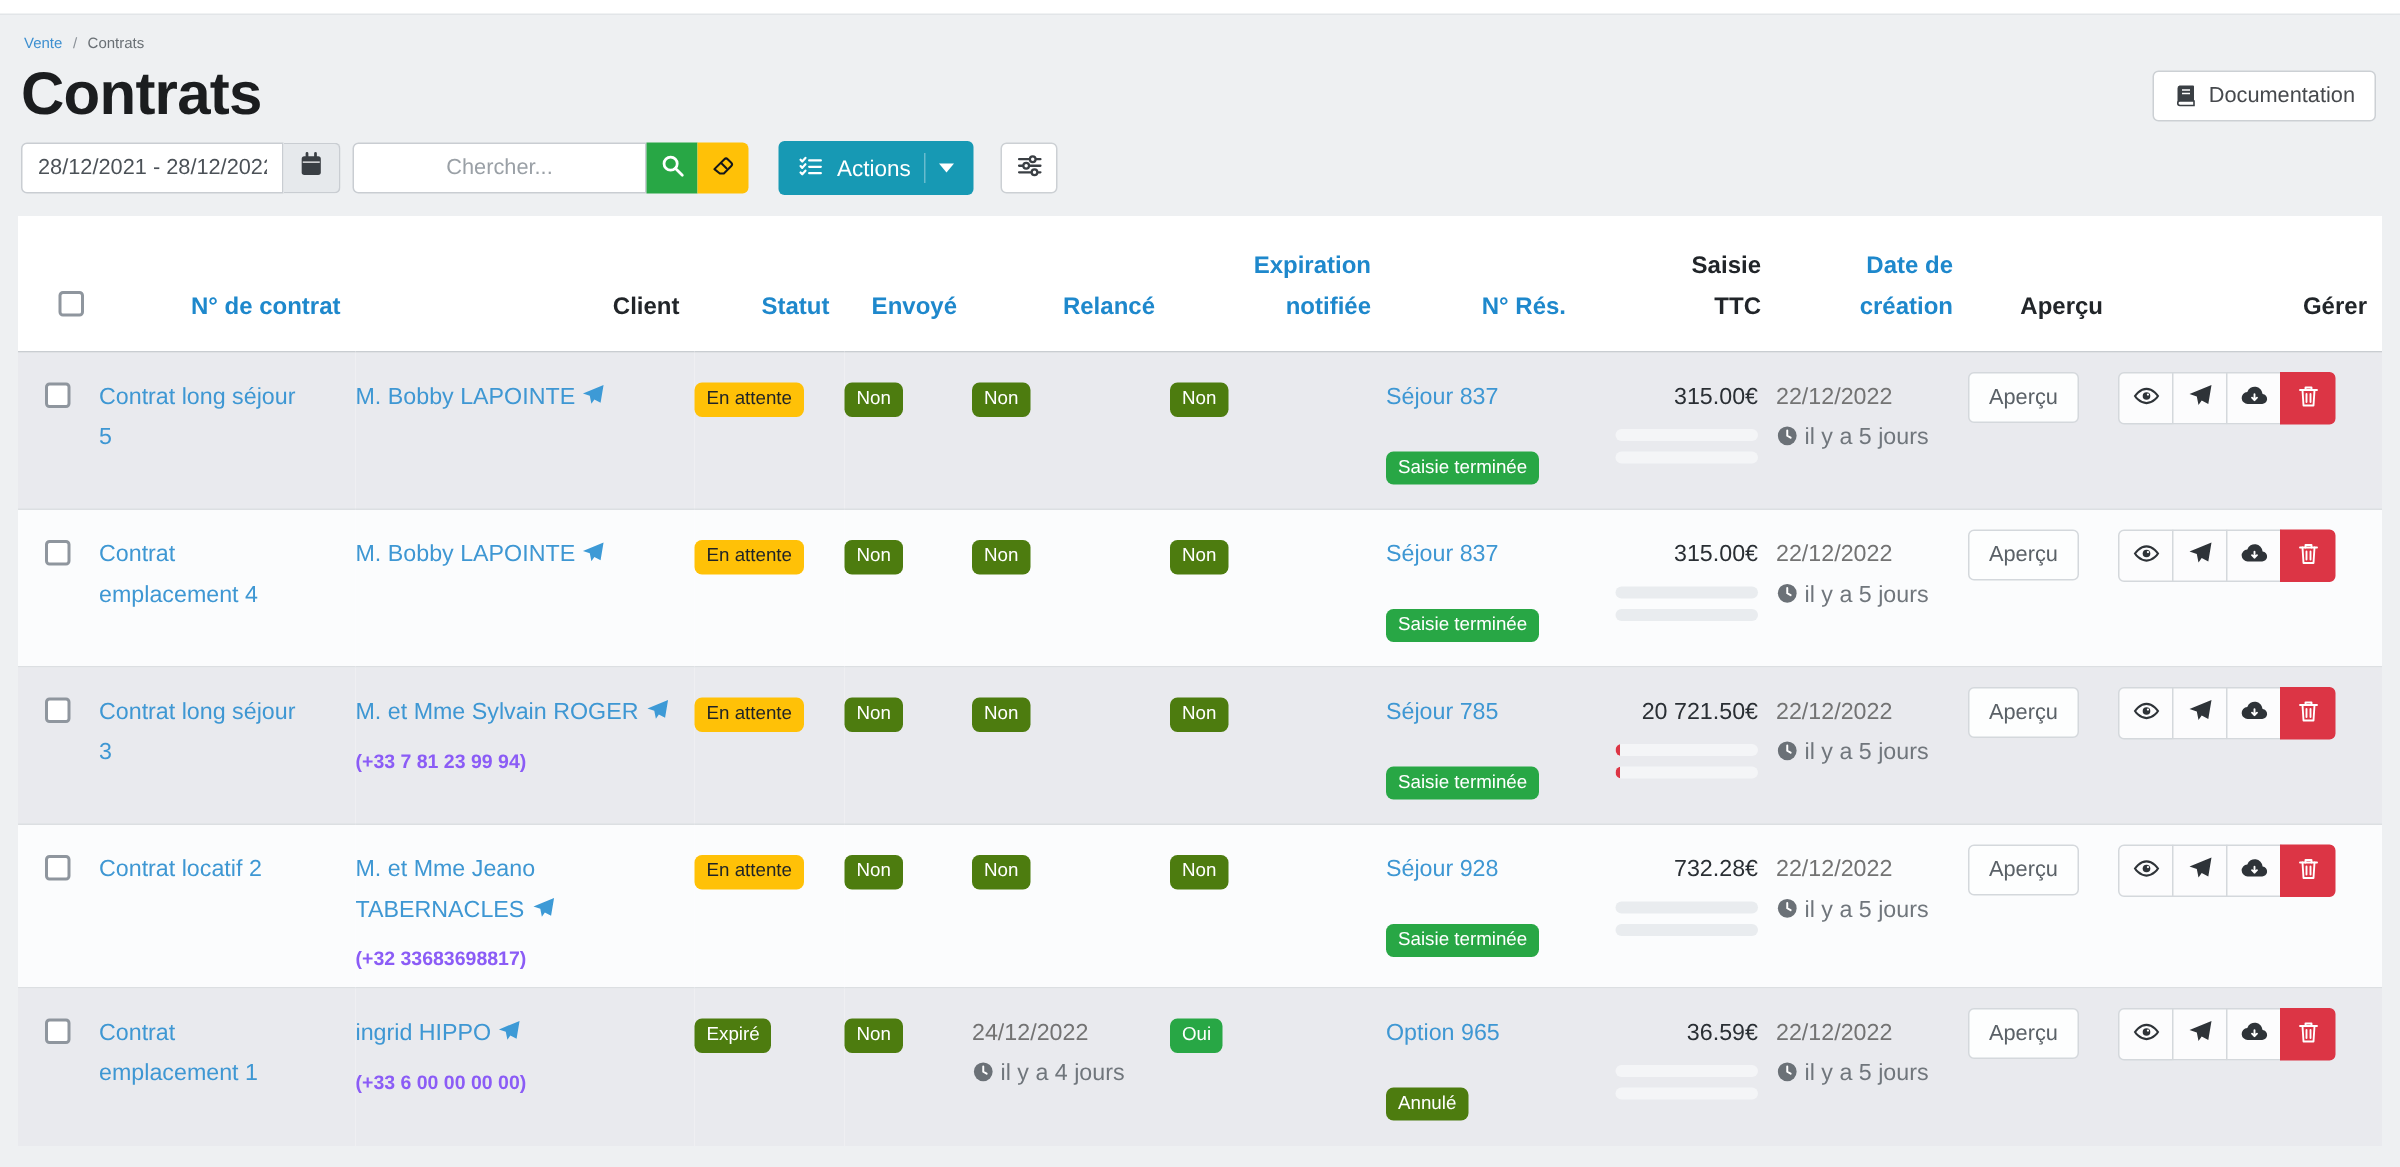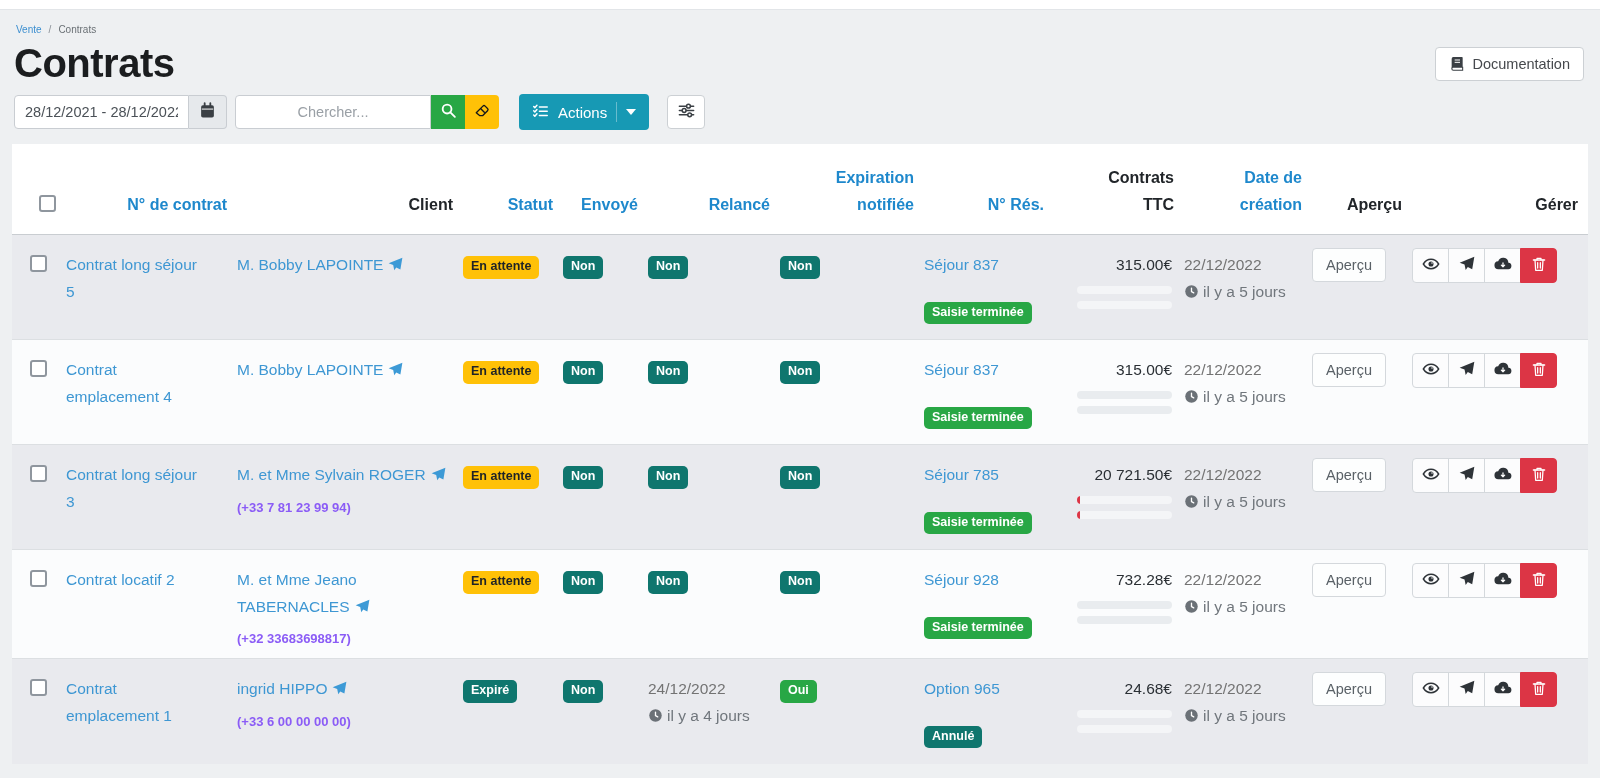--- a/index.html
+++ b/index.html
@@ -75,23 +75,23 @@
   .cbx {
     display:inline-block; width:17px; height:17px; background:#fff;
     border:2px solid #8f969e; border-radius:3px; cursor:pointer; margin-top:3px;
   }
   thead .cbx { margin-top:0; margin-bottom:2px; }
 
   .lnk { color:#3e97d3; text-decoration:none; cursor:pointer; }
   .phone { font-size:13px; color:#8b5cf6; margin-top:8px; line-height:1.4;font-weight:bold; }
   .plane-inline { margin-left:5px; vertical-align:-2px; }
 
-  .badge { display:inline-block; font-size:12.5px; font-weight:700; padding:3px 8px 4px; border-radius:5px; line-height:1.25; }
+  .badge { display:inline-block; font-size:12.5px; font-weight:400; padding:3px 8px 4px; border-radius:5px; line-height:1.25; }
   .b-warn  { background:#ffc107; color:#1f2327; }
-  .b-red   { background:#0f766e; color:#fff; }
+  .b-red   { background:#4d7c0f; color:#fff; }
   .b-green { background:#28a745; color:#fff; }
   .badge-sub { margin-top:19px; }
 
   .ta-r { text-align:right; padding-right:12px !important; }
   .amt { color:#2a2f34; }
   .bar { position:relative; width:95px; height:8px; border-radius:4px; margin:7px 0 0 auto; overflow:hidden; }
   tbody tr:nth-child(odd) .bar  { background:#f4f5f7; }
   tbody tr:nth-child(even) .bar { background:#e9ecef; }
   .bar.marked::after { content:""; position:absolute; left:0; top:0; bottom:0; width:3px; background:#dc3545; }
 
@@ -202,21 +202,21 @@
     <thead>
         <tr id="head-row">
           <th class="c-check th-plain"><span class="cbx"></span></th>
           <th class="th-sort"><span class="th-lbl ">N° de contrat</span></th>
           <th class="th-plain"><span class="th-lbl ">Client</span></th>
           <th class="th-sort"><span class="th-lbl ">Statut</span></th>
           <th class="th-sort"><span class="th-lbl ">Envoyé</span></th>
           <th class="th-sort"><span class="th-lbl ">Relancé</span></th>
           <th class="th-sort"><span class="th-lbl w92">Expiration notifiée</span></th>
           <th class="th-sort"><span class="th-lbl ">N° Rés.</span></th>
-          <th class="th-plain"><span class="th-lbl w70">Contrats TTC</span></th>
+          <th class="th-plain"><span class="th-lbl w70">Saisie TTC</span></th>
           <th class="th-sort"><span class="th-lbl w64">Date de création</span></th>
           <th class="th-plain"><span class="th-lbl ">Aperçu</span></th>
           <th class="th-plain"><span class="th-lbl ">Gérer</span></th>
         </tr>
       </thead>
     <tbody id="body-rows">
         <tr>
           <td class="c-check"><span class="cbx"></span></td>
           <td style="padding-right:30px"><a class="lnk">Contrat long séjour 5</a></td>
           <td><a class="lnk">M. Bobby LAPOINTE<span class="plane-inline"><svg width="15" height="15" viewBox="0 0 24 24">
@@ -439,21 +439,21 @@
           <td>
             <div class="date-line">24/12/2022</div>
             <div class="ago"><svg width="15" height="15" viewBox="0 0 24 24">
                 <circle cx="12" cy="12" r="10" fill="#6b7177"></circle>
                 <path d="M12 6.5V12l3.6 2.1" stroke="#fff" stroke-width="2.1" fill="none" stroke-linecap="round"></path>
               </svg><span>il y a 4 jours</span></div>
           </td>
           <td><span class="badge b-green">Oui</span></td>
           <td><a class="lnk">Option 965</a><div class="badge-sub"><span class="badge b-red">Annulé</span></div></td>
           <td class="ta-r">
-            <div class="amt">24.68€</div>
+            <div class="amt">36.59€</div>
             <div class="bar"></div>
             <div class="bar"></div>
           </td>
           <td>
             <div class="date-line">22/12/2022</div>
             <div class="ago"><svg width="15" height="15" viewBox="0 0 24 24">
                 <circle cx="12" cy="12" r="10" fill="#6b7177"></circle>
                 <path d="M12 6.5V12l3.6 2.1" stroke="#fff" stroke-width="2.1" fill="none" stroke-linecap="round"></path>
               </svg><span>il y a 5 jours</span></div>
           </td>

